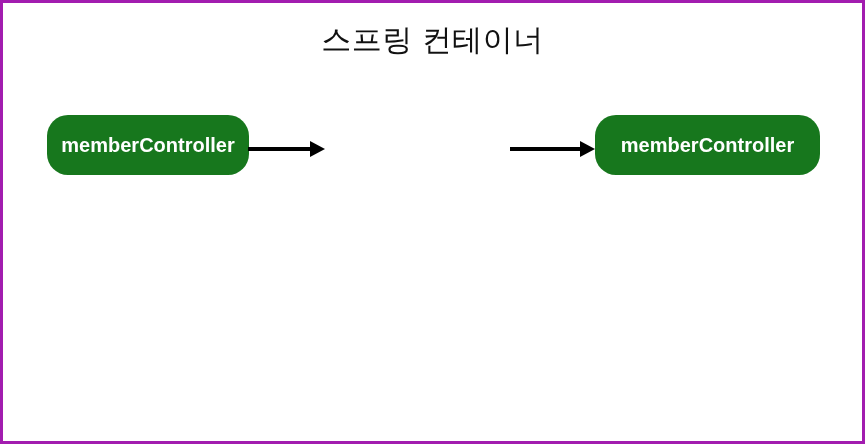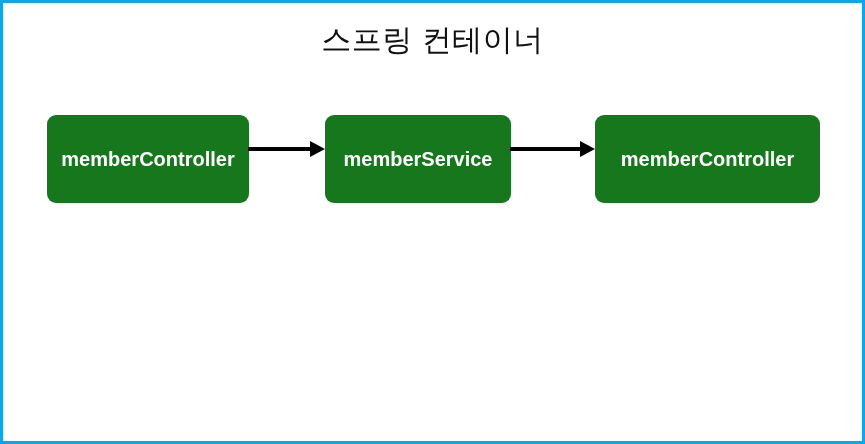--- a/index.html
+++ b/index.html
@@ -7,44 +7,44 @@
     padding: 0;
     background: #ffffff;
     font-family: "Liberation Sans", "DejaVu Sans", sans-serif;
   }
 
   .frame {
     position: relative;
     box-sizing: border-box;
     width: 865px;
     height: 444px;
-    border: 3px solid #0ea5e9;
+    border: 3px solid #a21caf;
     background: #ffffff;
     overflow: hidden;
   }
 
   .diagram-title {
     position: absolute;
     top: 17px;
     left: 0;
     width: 100%;
     text-align: center;
     font-size: 30px;
     font-weight: 400;
     letter-spacing: 0.5px;
     color: #111111;
     margin: 0;
   }
 
   .node {
     position: absolute;
     top: 112px;
-    height: 88px;
+    height: 60px;
     background: #17771d;
-    border-radius: 9px;
+    border-radius: 21px;
     display: flex;
     align-items: center;
     justify-content: center;
     box-sizing: border-box;
     text-align: center;
   }
 
   .node-label {
     color: #ffffff;
     font-weight: 700;
@@ -90,23 +90,20 @@
 
   <div class="node node-controller">
     <span class="node-label">memberController</span>
   </div>
 
   <div class="edge-arrow edge-controller-service">
     <span class="shaft"></span>
     <span class="head"></span>
   </div>
 
-  <div class="node node-service">
-    <span class="node-label">memberService</span>
-  </div>
 
   <div class="edge-arrow edge-service-repository">
     <span class="shaft"></span>
     <span class="head"></span>
   </div>
 
   <div class="node node-repository">
     <span class="node-label">memberController</span>
   </div>
 

